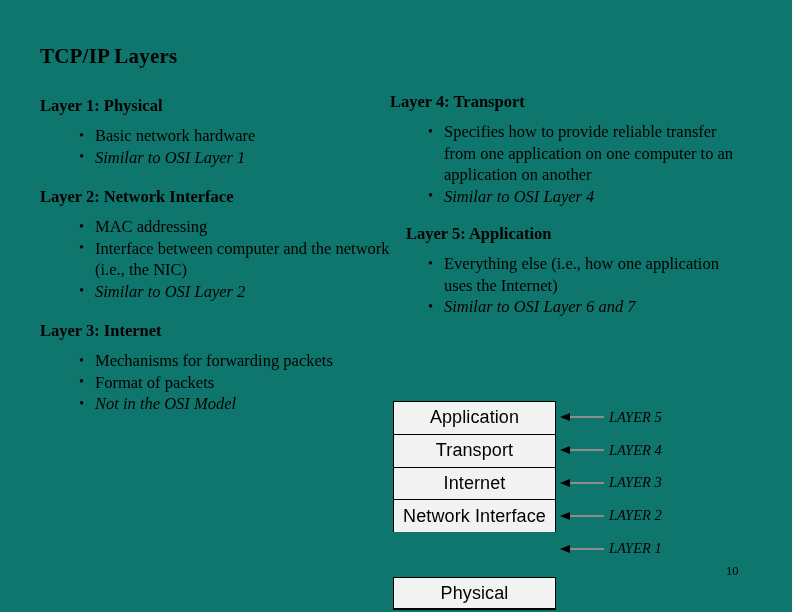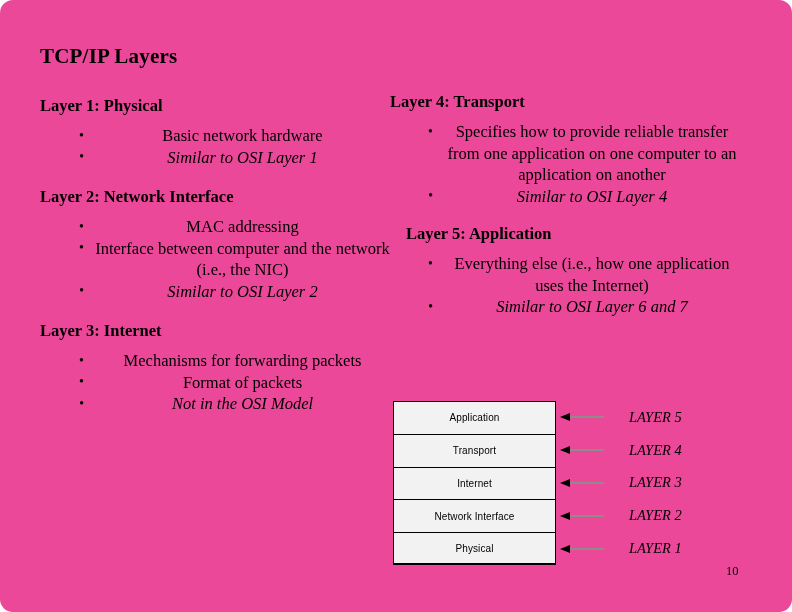--- a/index.html
+++ b/index.html
@@ -9,22 +9,21 @@
   }
   body {
     font-family: "Liberation Serif", "DejaVu Serif", serif;
     color: #000000;
   }
   #slide {
     position: relative;
     width: 792px;
     height: 612px;
     overflow: hidden;
-    background: #ec4899;
-    border-radius: 13px;
+    background: #0f766e;
   }
 
   
   .slide-title {
     position: absolute;
     left: 40px;
     top: 44px;
     font-size: 21px;
     font-weight: bold;
     letter-spacing: 0.2px;
@@ -43,21 +42,20 @@
     font-weight: bold;
     line-height: 20px;
     white-space: nowrap;
   }
   .heading.indent { margin-left: 16px; }
 
   .bullets {
     list-style: none;
     margin: 0;
     padding: 0;
-    text-align: center;
   }
   .bullets li {
     position: relative;
     font-size: 16.5px;
     line-height: 21.5px;
     padding-left: 17px;
   }
   .bullets li::before {
     content: "\2022";
     position: absolute;
@@ -89,27 +87,28 @@
   .stack-box {
     box-sizing: border-box;
     height: 32.8px;
     border: 1.4px solid #000000;
     border-bottom: none;
     background: #f2f2f2;
     display: flex;
     align-items: center;
     justify-content: center;
     font-family: "Liberation Sans", "DejaVu Sans", sans-serif;
-    font-size: 10px;
+    font-size: 18px;
     font-weight: normal;
     color: #000000;
     letter-spacing: 0.1px;
   }
   .stack-box:last-child {
     border-bottom: 2.4px solid #000000;
+    margin-top: 45px;
   }
 
   
   .callout {
     position: absolute;
     left: 560px;
     height: 32.8px;
     display: flex;
     align-items: center;
   }
@@ -127,21 +126,21 @@
     border-bottom: 4.5px solid transparent;
     border-right: 10px solid #000000;
     flex: 0 0 auto;
   }
   .arrow-line {
     flex: 1 1 auto;
     height: 2px;
     background: #8c8c8c;
   }
   .callout-label {
-    margin-left: 25px;
+    margin-left: 5px;
     font-family: "Liberation Serif", "DejaVu Serif", serif;
     font-style: italic;
     font-size: 14.5px;
     white-space: nowrap;
     color: #000000;
   }
 
   
   .page-number {
     position: absolute;

